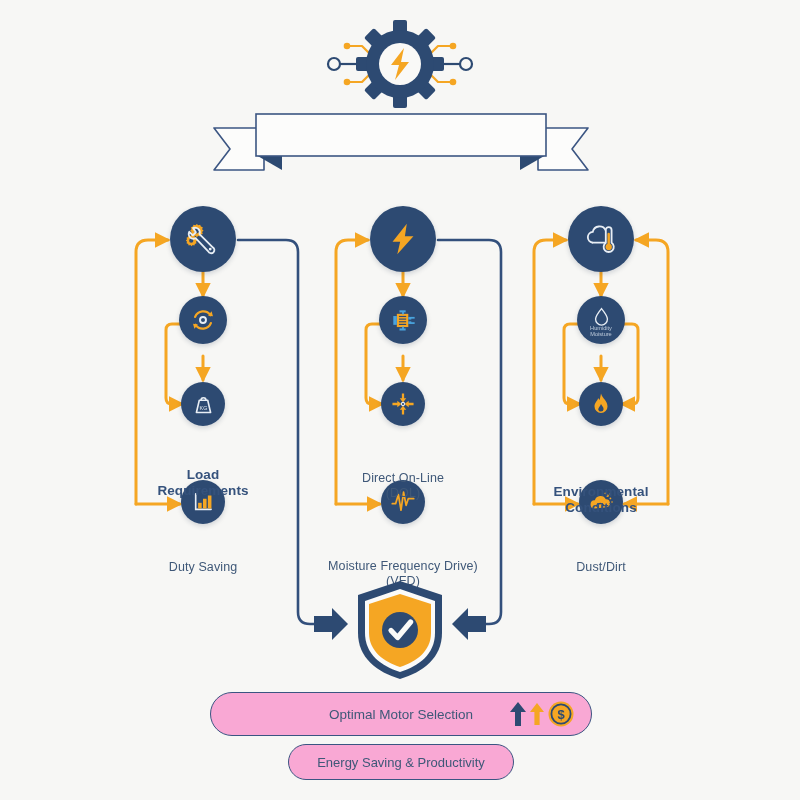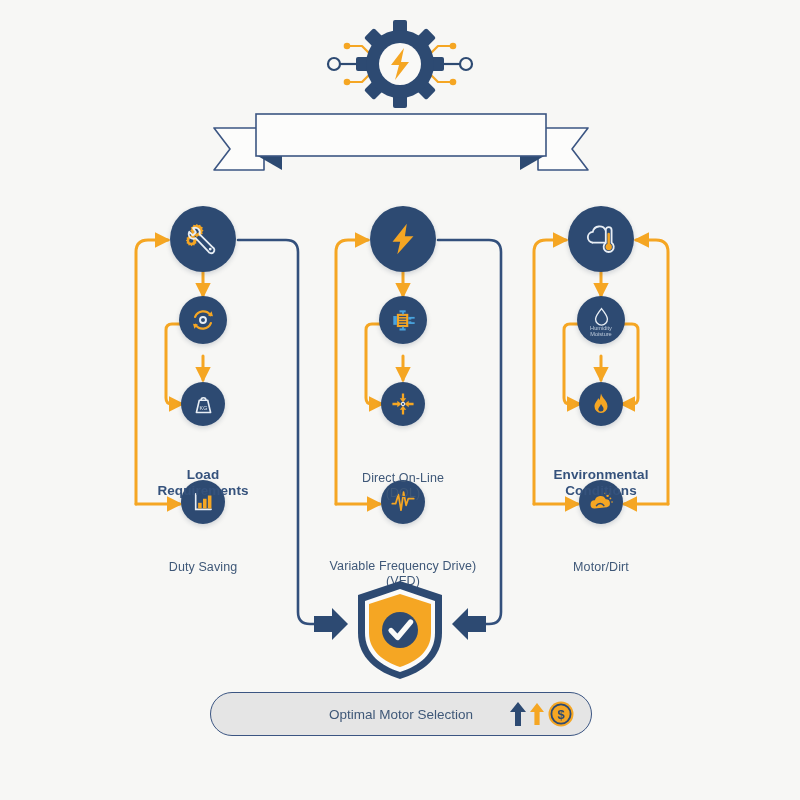--- a/index.html
+++ b/index.html
@@ -29,21 +29,21 @@
     line-height:15px;
     letter-spacing:.1px;
     white-space:pre-line;
     margin-top:24px;
   }
   .lbl.bold{font-weight:bold;color:#35527c;font-size:13.5px;line-height:16px;}
   .pill{
     position:absolute;
     border:1.6px solid #3b5582;
     border-radius:40px;
-    background:#e5e5e5;
+    background:#f9a8d4;
     display:flex;align-items:center;justify-content:center;
     color:#3f5878;
   }
   #pill1{left:210px;top:692px;width:380px;height:42px;font-size:13.5px;}
   #pill2{left:288px;top:744px;width:224px;height:34px;font-size:13px;}
   #pill1 .ptext{position:absolute;left:0;right:0;text-align:center;}
   #pill1 .picons{position:absolute;right:16px;top:50%;transform:translateY(-50%);display:flex;align-items:center;gap:2px;}
   #ribbon{position:absolute;left:212px;top:108px;width:378px;height:72px;}
   #hero{position:absolute;left:296px;top:16px;width:208px;height:96px;}
   .lbl,.pill{user-select:none;}
@@ -272,21 +272,21 @@
   <div class="node" style="left:381px;top:480px;width:44px;height:44px;">
     <span>
       <svg viewBox="0 0 34 34" width="28" height="28" aria-hidden="true">
         <path d="M4 19 h4 l3.4 -11 3.2 19 3.1 -22 3.1 16 2.6 -8 h6.6" fill="none" stroke="#f5a623" stroke-width="2.1" stroke-linecap="round" stroke-linejoin="round"></path>
       </svg>
     </span>
   </div>
 
   <div class="lbl" style="left:328px;top:447px;width:150px;">Direct On-Line
 (DOL)</div>
-  <div class="lbl" style="left:318px;top:535px;width:170px;">Variable Frequency Drive)
+  <div class="lbl" style="left:318px;top:535px;width:170px;">Moisture Frequency Drive)
 (VFD)</div>
 
   <div class="node" style="left:568px;top:206px;width:66px;height:66px;">
     <span>
       <svg viewBox="0 0 42 42" width="38" height="38" aria-hidden="true">
         <path d="M11.5 25 a6 6 0 0 1 .4 -11.9 a7.6 7.6 0 0 1 14.3 -1.6 a5.5 5.5 0 0 1 4.9 6.6" fill="none" stroke="#e8eef5" stroke-width="2" stroke-linecap="round"></path>
         <path d="M11.5 25 h15.5" fill="none" stroke="#e8eef5" stroke-width="2" stroke-linecap="round"></path>
         <path d="M26.3 11 a3.2 3.2 0 0 1 6.4 0 v14.2 a5.6 5.6 0 1 1 -6.4 0z" fill="#2d4a72" stroke="#e8eef5" stroke-width="2"></path>
         <circle cx="29.5" cy="29.8" r="3.5" fill="#f5a623"></circle>
         <rect x="28.1" y="14" width="2.8" height="14" rx="1.4" fill="#f5a623"></rect>
@@ -322,23 +322,23 @@
           <circle cx="25" cy="9.5" r="1.5"></circle>
             <circle cx="28.4" cy="12.6" r="1.1"></circle>
           <circle cx="22.2" cy="6.6" r="1"></circle>
             <circle cx="28" cy="7.4" r=".9"></circle>
           <circle cx="30.4" cy="17" r="1"></circle>
         </g>
       </svg>
     </span>
   </div>
 
-  <div class="lbl bold" style="left:531px;top:443px;width:140px;text-align:center;">Environmental
+  <div class="lbl bold" style="left:531px;top:460px;width:140px;text-align:center;">Environmental
 Conditions</div>
-  <div class="lbl" style="left:531px;top:536px;width:140px;">Motor/Dirt</div>
+  <div class="lbl" style="left:531px;top:536px;width:140px;">Dust/Dirt</div>
 
   <div style="position:absolute;left:353px;top:578px;width:94px;height:104px;">
     <svg viewBox="0 0 94 104" width="94" height="104" aria-hidden="true">
       <path d="M47 3 L89 17 V55 C89 80 70 94 47 101 C24 94 5 80 5 55 V17 Z" fill="#2d4a72"></path>
       <path d="M47 11 L82 23 V55 C82 76 66 88 47 94 C28 88 12 76 12 55 V23 Z" fill="#fbfbf9"></path>
       <path d="M47 16 L78 26 V55 C78 73 63 84 47 89 C31 84 16 73 16 55 V26 Z" fill="#f5a623"></path>
       <circle cx="47" cy="52" r="18" fill="#2d4a72"></circle>
       <path d="M38 52.5 l6.6 7 13-15.5" fill="none" stroke="#fbfbf9" stroke-width="5.2" stroke-linecap="round" stroke-linejoin="round"></path>
     </svg>
   </div>
@@ -353,14 +353,17 @@
         <path d="M8 1 L15 10 h-4.4 v13 h-5.2 V10 H1 Z" fill="#f5a623"></path>
       </svg>
       <svg width="28" height="28" viewBox="0 0 28 28" aria-hidden="true">
         <circle cx="14" cy="14" r="12.5" fill="#f5a623"></circle>
         <circle cx="14" cy="14" r="9.6" fill="none" stroke="#2d4a72" stroke-width="1.8"></circle>
         <text x="14" y="19" text-anchor="middle" font-family="Liberation Sans, sans-serif" font-size="13" font-weight="bold" fill="#2d4a72">$</text>
       </svg>
     </span>
   </div>
 
+  <div class="pill" id="pill2">
+    <span>Energy Saving &amp; Productivity</span>
+  </div>
 
 </div>
 
 </body></html>

